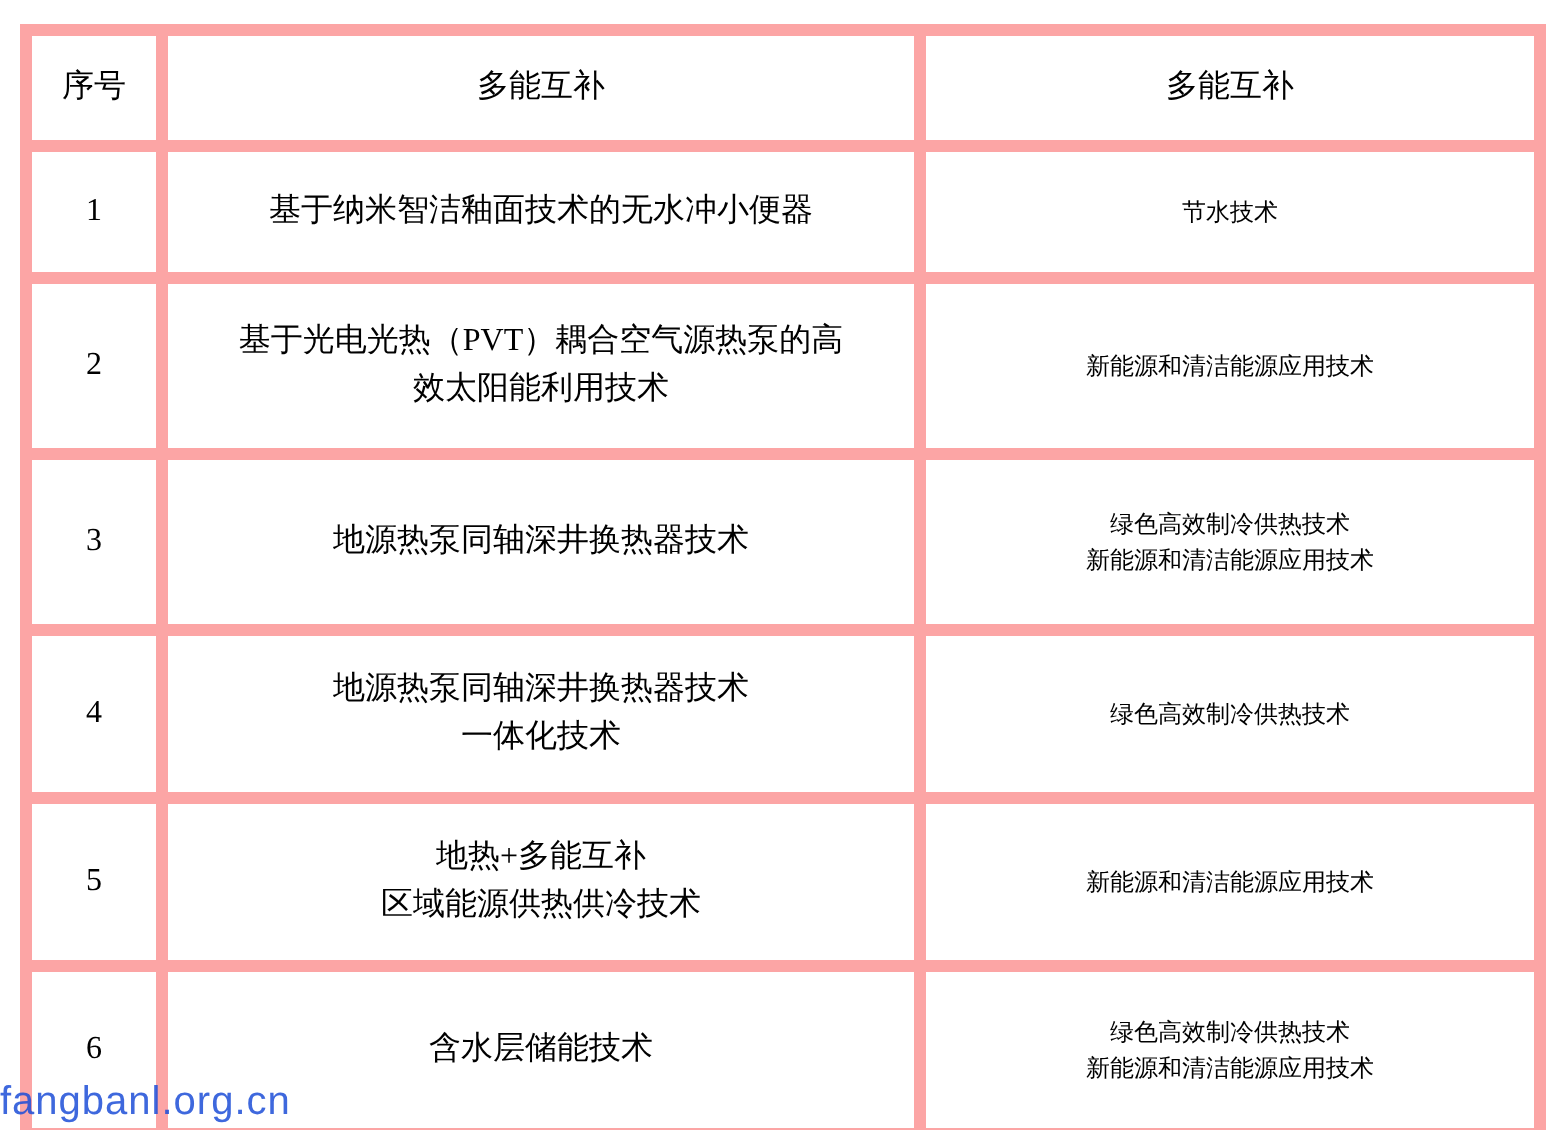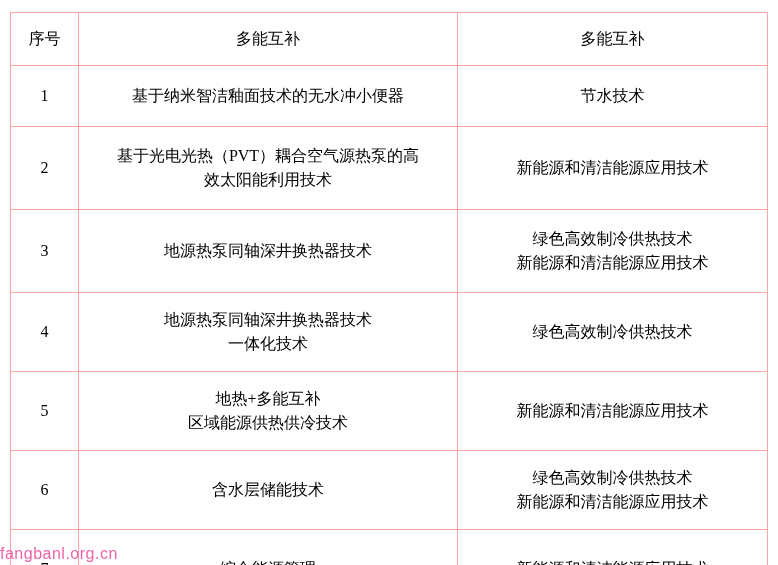--- a/index.html
+++ b/index.html
@@ -25,21 +25,21 @@
   table.tech-table {
     border-collapse: collapse;
     table-layout: fixed;
     position: absolute;
     left: 10px;
     top: 12px;
     width: 757px;
   }
   table.tech-table td,
   table.tech-table th {
-    border: 1px solid #fca5a5;
+    border: 6px solid #fca5a5;
     text-align: center;
     vertical-align: middle;
     font-weight: normal;
     font-size: 16px;
     line-height: 1.5;
     padding: 4px 6px;
     font-family: "Liberation Serif", "DejaVu Serif", serif;
   }
   col.c-index { width: 68px; }
   col.c-name  { width: 379px; }
@@ -49,36 +49,36 @@
     height: 44px;
     font-size: 17px;
   }
   tbody td.idx {
     font-size: 16px;
   }
   tbody td.name {
     font-size: 16px;
   }
   tbody td.type {
-    font-size: 16px;
+    font-size: 12px;
   }
   .row-h1 td { height: 52px; }
   .row-h2 td { height: 74px; }
   .row-h3 td { height: 70px; }
 
   .cell-lines span {
     display: block;
   }
 
   .watermark {
     position: absolute;
     left: 0px;
     bottom: 2px;
-    font-size: 16px;
-    color: #ec4899;
+    font-size: 20px;
+    color: #1d4ed8;
     font-family: "Liberation Sans", sans-serif;
     letter-spacing: 0.5px;
     opacity: 0.85;
     pointer-events: none;
     user-select: none;
   }
 </style>
 </head>
 <body>
 

